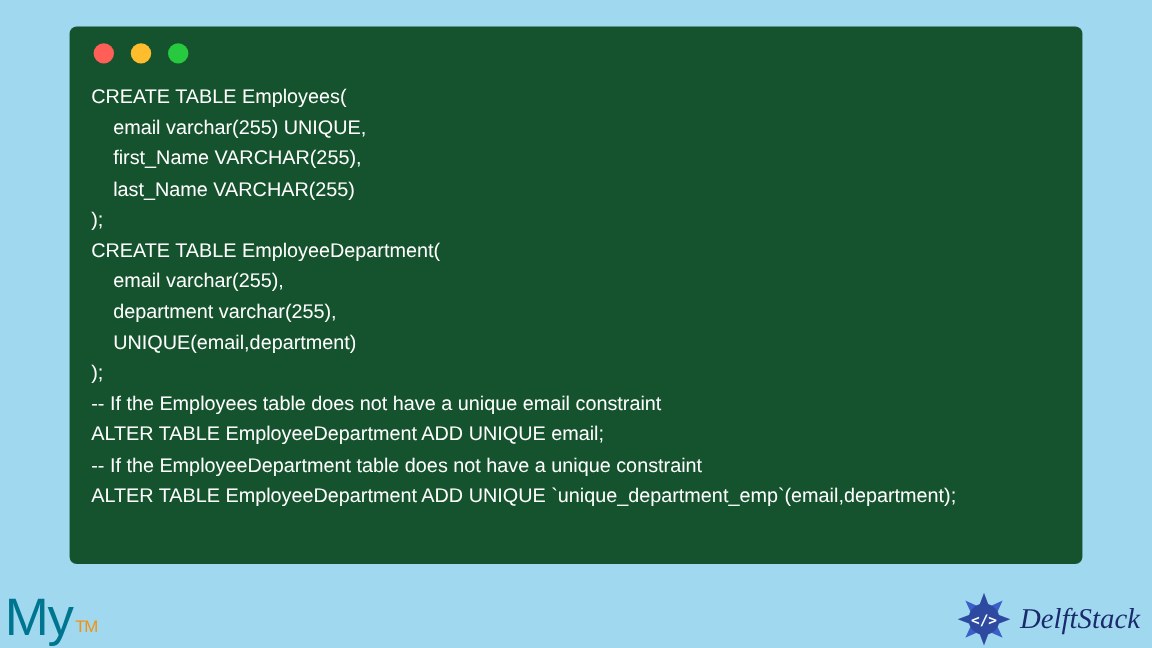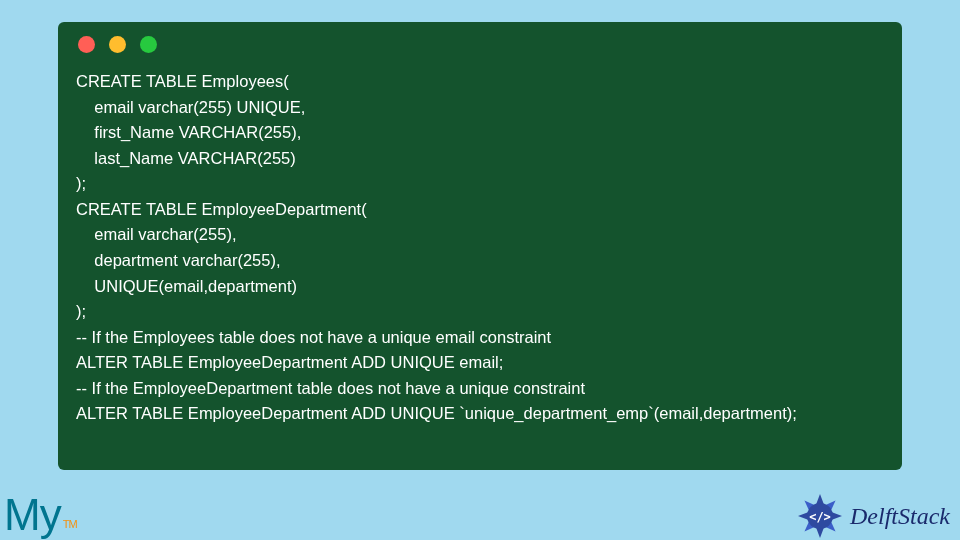--- a/index.html
+++ b/index.html
@@ -64,21 +64,21 @@
     font-size: 44px;
     font-family: Arial, Helvetica, sans-serif;
   }
   .mysql-sql {
     color: #f29111;
     font-size: 44px;
     font-family: Arial, Helvetica, sans-serif;
   }
   .mysql-tm {
     color: #f29111;
-    font-size: 11px;
+    font-size: 14px;
     margin-left: 2px;
     position: relative;
     top: -2px;
   }
   .delft-logo {
     display: flex;
     align-items: center;
     gap: 6px;
   }
   .delft-badge {

